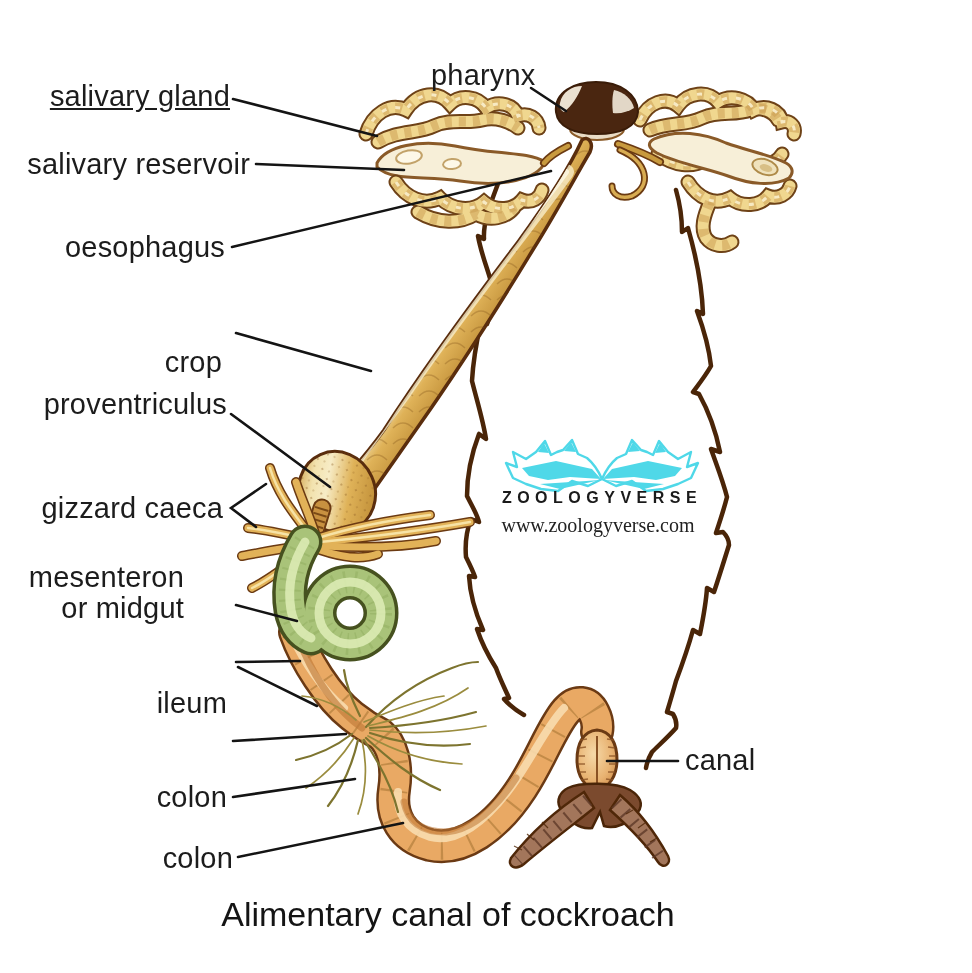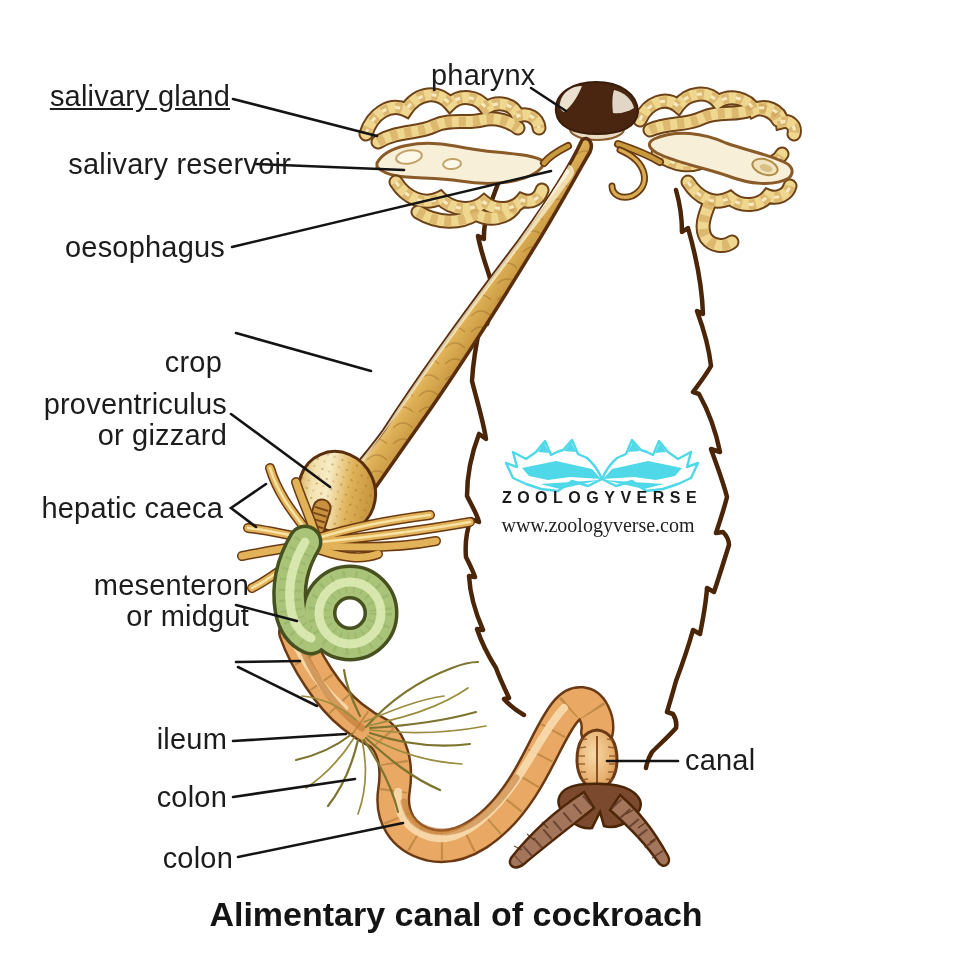--- a/index.html
+++ b/index.html
@@ -3,22 +3,22 @@
 <meta charset="utf-8">
 <style>
   html,body{margin:0;padding:0;background:#ffffff;}
   .stage{position:relative;width:972px;height:973px;background:#ffffff;overflow:hidden;
          font-family:"Liberation Sans",sans-serif;}
   .stage svg{position:absolute;left:0;top:0;}
   .lbl{position:absolute;font-size:29px;line-height:31px;color:#1c1c1c;
        white-space:nowrap;letter-spacing:.2px;}
   .lbl .ln{display:block;}
   .lbl.r{text-align:right;}
-  .title{position:absolute;left:156px;top:895px;width:600px;text-align:center;
-         font-size:34px;font-weight:700;color:#141414;}
+  .title{position:absolute;left:148px;top:895px;width:600px;text-align:center;
+         font-size:34px;font-weight:400;color:#141414;}
   .gl-o{fill:none;stroke:#6E4217;stroke-width:15;stroke-linecap:round;}
   .gl-f{fill:none;stroke:#F0D78F;stroke-width:11;stroke-linecap:round;}
   .gl-d{fill:none;stroke:#C99B4F;stroke-width:10;stroke-dasharray:7 7;opacity:.5;}
   .gl-h{fill:none;stroke:#FBF2D2;stroke-width:3;stroke-dasharray:5 9;opacity:.85;}
   .cae-o{fill:none;stroke:#6B3A12;stroke-width:10;stroke-linecap:round;}
   .cae-f{fill:none;stroke:#E2B258;stroke-width:7;stroke-linecap:round;}
   .cae-h{fill:none;stroke:#F7E3A6;stroke-width:2.5;stroke-linecap:round;}
   .grn-o{fill:none;stroke:#46511F;stroke-width:35;stroke-linecap:round;}
   .grn-f{fill:none;stroke:#A9C379;stroke-width:28;stroke-linecap:round;}
   .grn-h{fill:none;stroke:#DCEBB4;stroke-width:9;stroke-linecap:round;opacity:.9;}
@@ -334,41 +334,40 @@
     <path d="M607,761 L678,761"></path>
   </g>
 </svg>
 
 <div class="lbl" style="left:431px;top:60px;text-align:right;">
   <span class="ln">pharynx</span>
 </div>
 <div class="lbl r" style="right:742px;top:81px;text-decoration:underline;">
   <span class="ln">salivary gland</span>
 </div>
-<div class="lbl r" style="right:681px;top:149px;">
+<div class="lbl r" style="right:722px;top:149px;">
   <span class="ln">salivary reservoir</span>
 </div>
 <div class="lbl r" style="right:747px;top:232px;">
   <span class="ln">oesophagus</span>
 </div>
 <div class="lbl r" style="right:750px;top:315px;margin-top:32px;">
   <span class="ln">crop</span>
 </div>
 <div class="lbl r" style="right:745px;top:389px;">
   <span class="ln">proventriculus</span>
-  <span class="ln">or gizzard</span>
 </div>
 <div class="lbl r" style="right:749px;top:493px;">
-  <span class="ln">hepatic caeca</span>
-</div>
-<div class="lbl r" style="right:723px;top:562px;margin-top:8px;">
+  <span class="ln">gizzard caeca</span>
+</div>
+<div class="lbl r" style="right:788px;top:562px;">
   <span class="ln">mesenteron</span>
   <span class="ln">or midgut</span>
 </div>
-<div class="lbl r" style="right:745px;top:724px;">
+<div class="lbl r" style="right:745px;top:688px;">
   <span class="ln">ileum</span>
 </div>
 <div class="lbl r" style="right:745px;top:782px;">
   <span class="ln">colon</span>
 </div>
 <div class="lbl r" style="right:739px;top:843px;">
   <span class="ln">colon</span>
 </div>
 <div class="lbl" style="left:685px;top:745px;">
   <span class="ln">canal</span>

